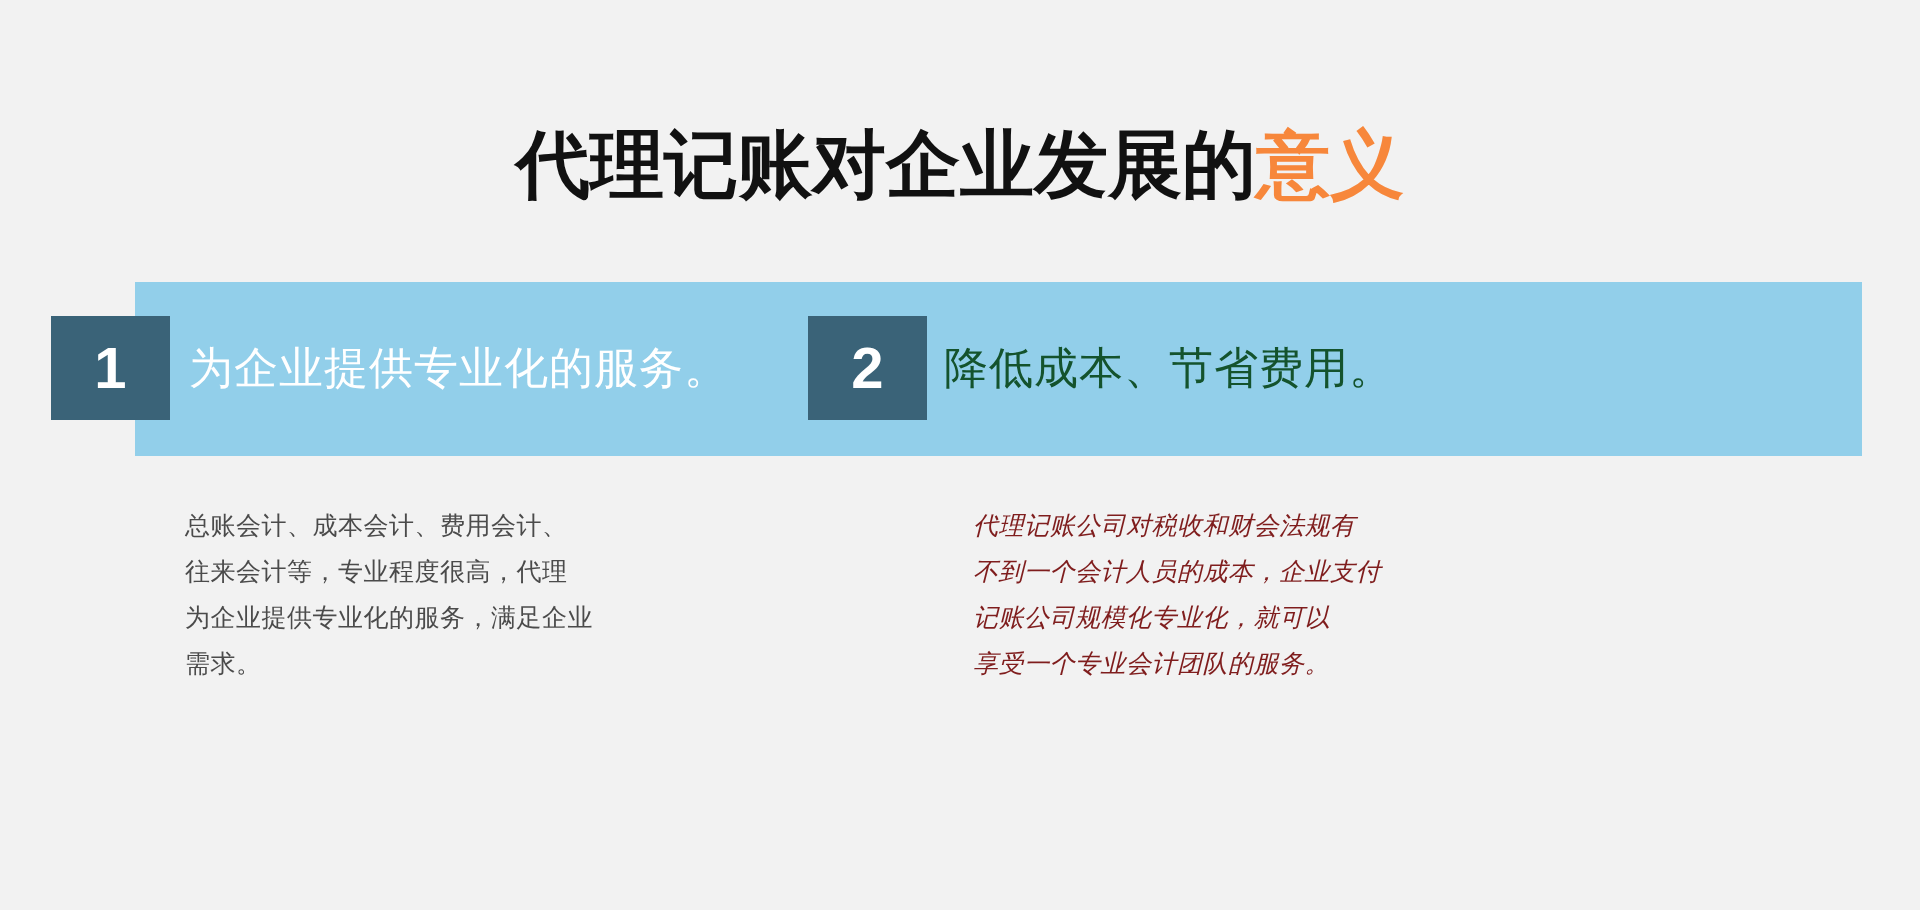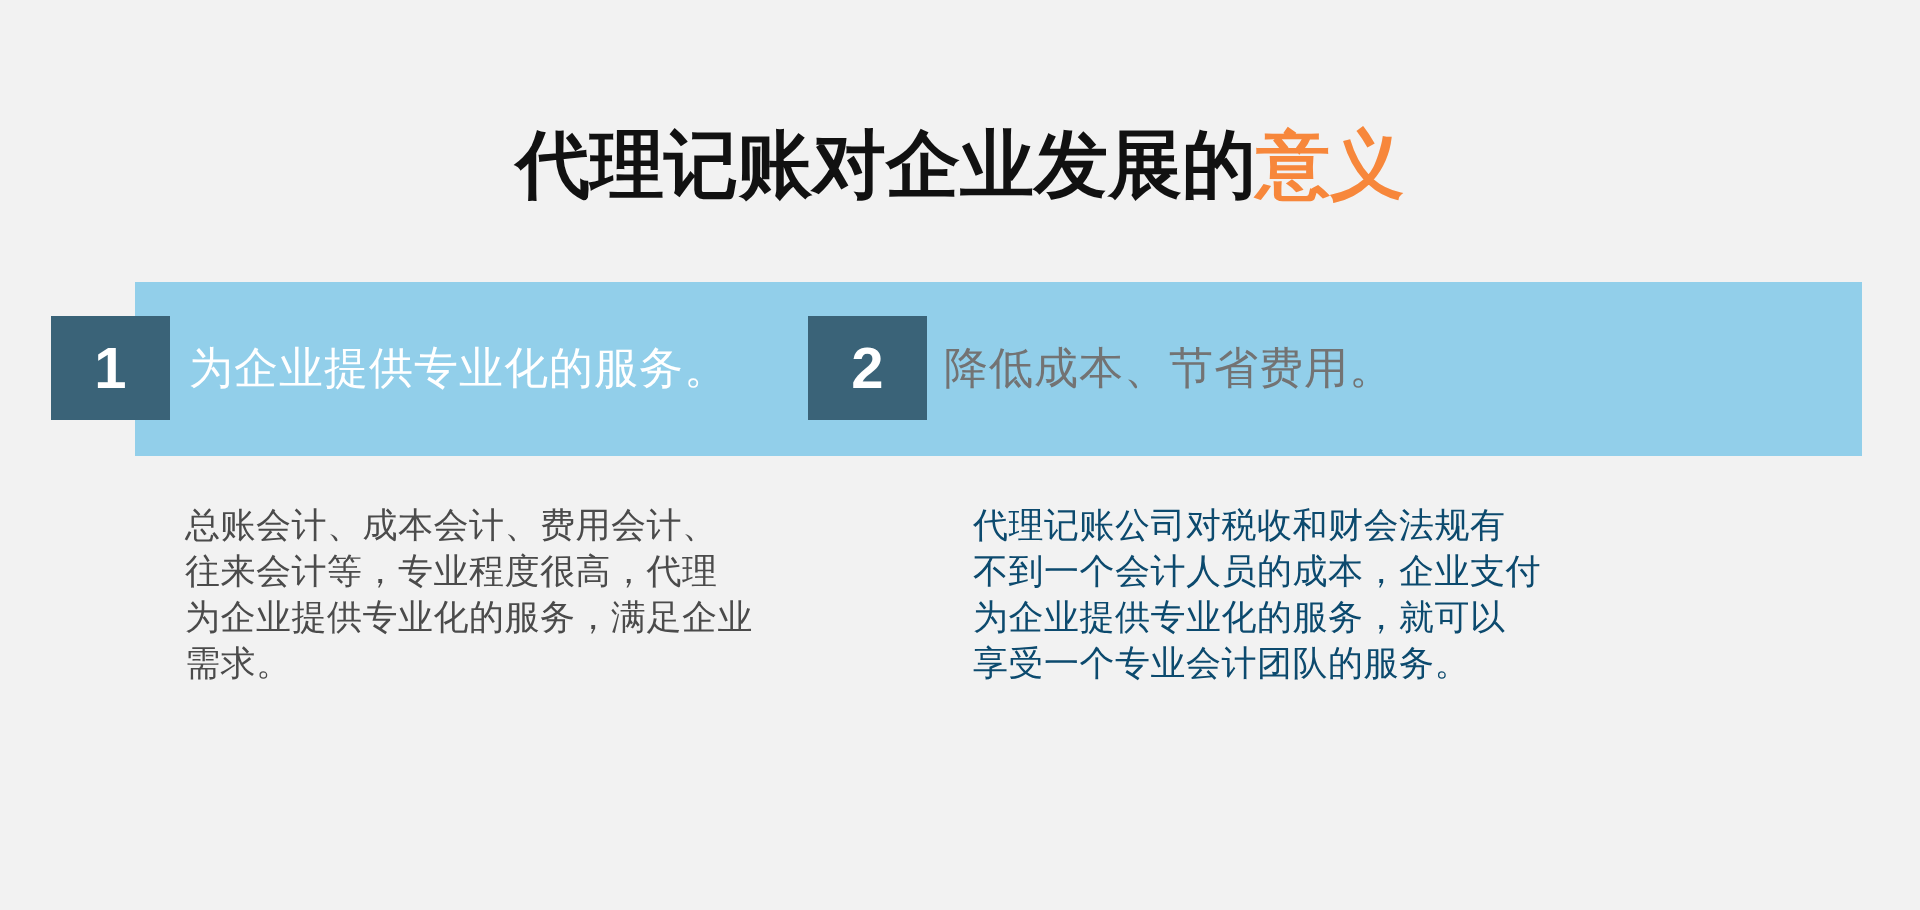--- a/index.html
+++ b/index.html
@@ -84,21 +84,21 @@
     letter-spacing: 1px;
     white-space: nowrap;
   }
   .card-1 .headline { left: 138px; }
   .card-2 .headline { left: 136px; }
 
   
   .body-text {
     position: absolute;
     color: #4b4b4b;
-    font-size: 35px;
+    font-size: 25px;
     line-height: 46px;
     font-weight: 400;
     letter-spacing: 0.5px;
   }
   .body-1 { left: 185px; top: 462px; width: 640px; }
   .body-2 { left: 973px; top: 462px; width: 660px; }
   .body-text p { margin: 0; }
 </style>
 </head>
 <body style="background: rgb(242, 242, 242);">
@@ -111,30 +111,30 @@
 
   <div class="card card-1">
     <div class="bar" style="background: rgb(146, 207, 234);"></div>
     <div class="numbox" style="background: rgb(58, 99, 120); color: rgb(255, 255, 255);">1</div>
     <div class="headline" style="color: rgb(255, 255, 255);">为企业提供专业化的服务。</div>
   </div>
 
   <div class="card card-2">
     <div class="bar" style="background: rgb(146, 207, 234);"></div>
     <div class="numbox" style="background: rgb(58, 99, 120); color: rgb(255, 255, 255);">2</div>
-    <div class="headline" style="color: #737373;">降低成本、节省费用。</div>
+    <div class="headline" style="color: #14532d;">降低成本、节省费用。</div>
   </div>
 
   <div class="body-text body-1" style="color: rgb(75, 75, 75);">
     <p>总账会计、成本会计、费用会计、</p>
     <p>往来会计等，专业程度很高，代理</p>
     <p>为企业提供专业化的服务，满足企业</p>
     <p>需求。</p>
   </div>
 
-  <div class="body-text body-2" style="color: #0c4a6e;">
+  <div class="body-text body-2" style="color: #7f1d1d; font-style: italic;">
     <p>代理记账公司对税收和财会法规有</p>
     <p>不到一个会计人员的成本，企业支付</p>
-    <p>为企业提供专业化的服务，就可以</p>
+    <p>记账公司规模化专业化，就可以</p>
     <p>享受一个专业会计团队的服务。</p>
   </div>
 
 </div>
 
 </body></html>

